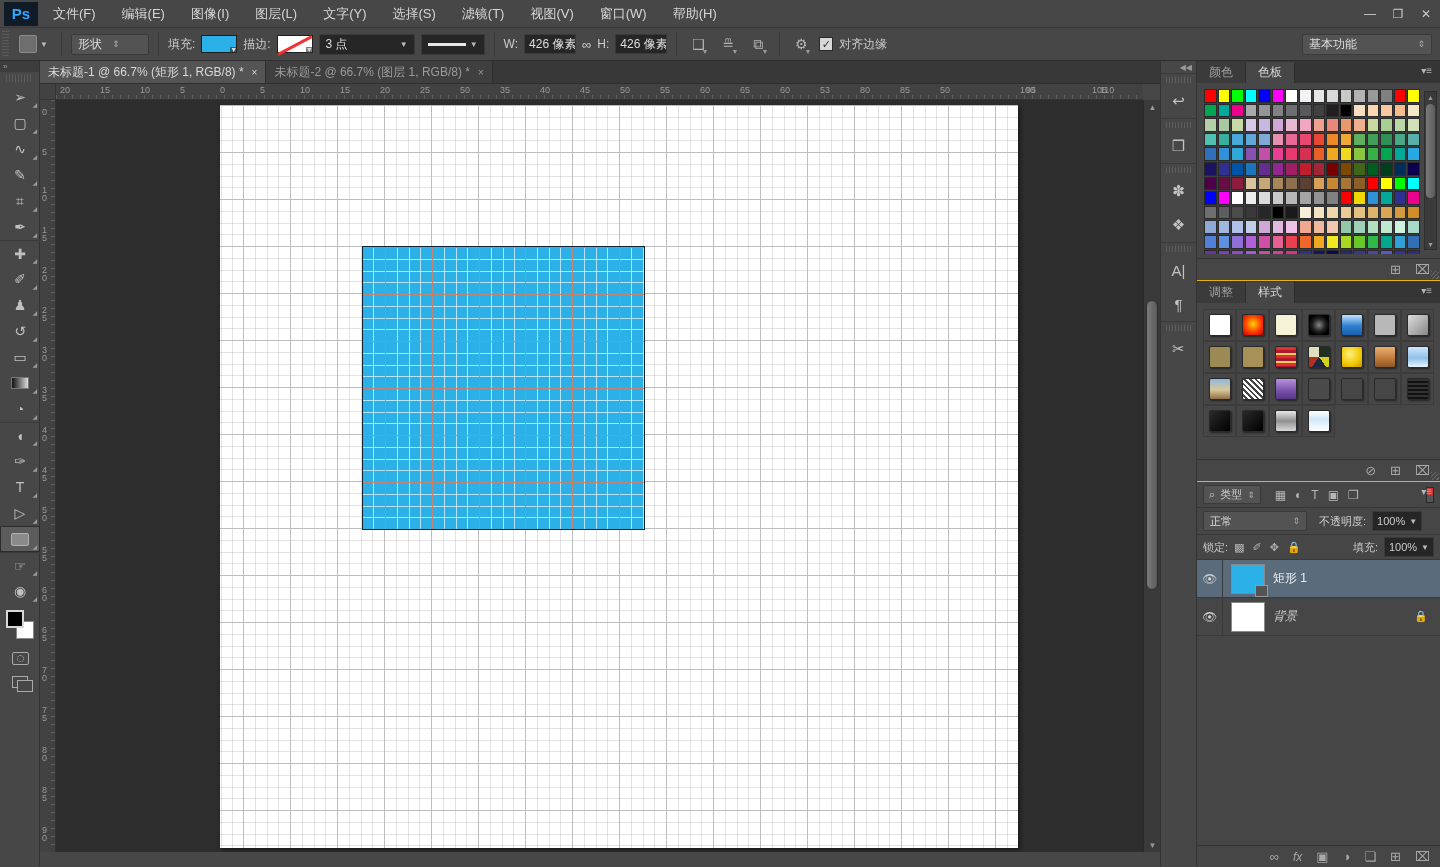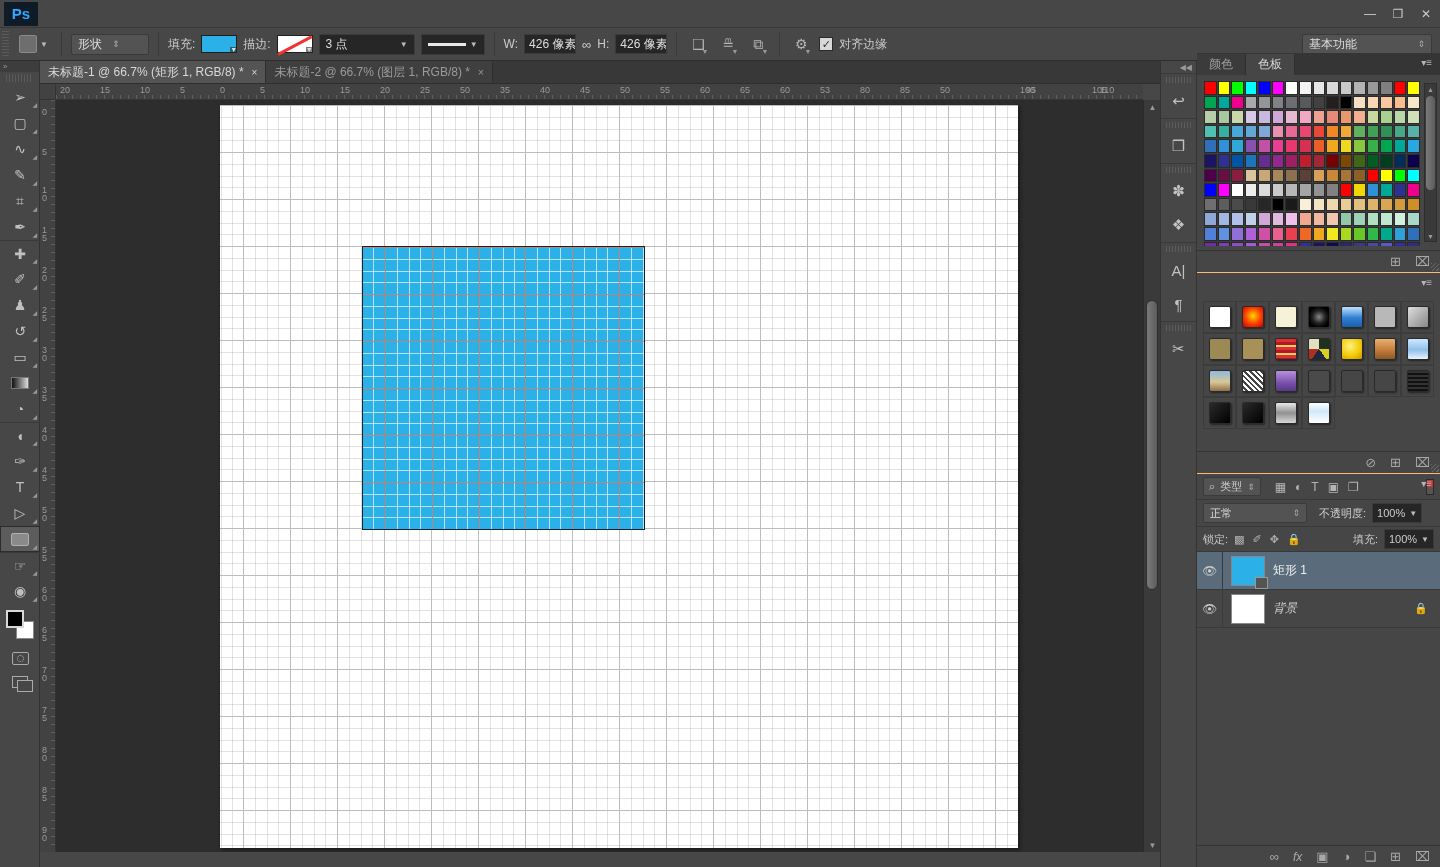--- a/index.html
+++ b/index.html
@@ -102,21 +102,21 @@
   .h-arrow { position:absolute; top:0; height:15px; width:14px; display:flex; align-items:center; justify-content:center; color:#999; font-size:8px; }
 
   
   .dock-strip { position:absolute; left:1160px; top:61px; width:37px; bottom:0; background:#474747; border-left:1px solid #333; border-right:1px solid #333; }
   .strip-head { height:12px; display:flex; justify-content:flex-end; padding-right:4px; color:#999; font-size:8px; align-items:center; }
   .strip-group { border-top:1px solid #3a3a3a; padding-top:2px; }
   .strip-grip { height:6px; margin:1px 5px; background:repeating-linear-gradient(to right,#5c5c5c 0 1px,transparent 1px 3px); }
   .strip-icon { height:34px; display:flex; align-items:center; justify-content:center; color:#c2c2c2; font-size:15px; }
 
   
-  .dock { position:absolute; left:1197px; top:53px; width:243px; bottom:0; background:#fdba74; }
+  .dock { position:absolute; left:1197px; top:61px; width:243px; bottom:0; background:#eab308; }
   .panel { position:absolute; left:0; width:243px; background:#464646; }
   .panel-tabs { height:22px; background:#353535; display:flex; align-items:flex-end; }
   .panel-tab { height:21px; padding:0 12px; display:flex; align-items:center; color:#9e9e9e; background:#3b3b3b; border-right:1px solid #2e2e2e; font-size:12px; }
   .panel-tab.active { background:#464646; color:#d6d6d6; }
   .panel-menu { margin-left:auto; color:#b5b5b5; font-size:10px; padding:0 6px; }
   .panel-foot { position:absolute; left:0; right:0; bottom:0; height:22px; border-top:1px solid #333; display:flex; align-items:center; justify-content:flex-end; gap:14px; padding-right:10px; color:#a8a8a8; font-size:13px; background:#464646; }
   .panel-foot .resize { position:absolute; right:1px; bottom:1px; width:8px; height:8px; background:repeating-linear-gradient(135deg,#6a6a6a 0 1px,transparent 1px 3px); }
 
   .swatch-grid { position:absolute; left:7px; top:28px; right:20px; bottom:26px; overflow:hidden; display:grid; grid-template-columns:repeat(16,1fr); grid-auto-rows:13.6px; gap:1px; background:#3c3c3c; }
   .swatch { border:1px solid #2a2a2a; }
@@ -148,20 +148,33 @@
   .layer-lock { margin-left:auto; margin-right:12px; color:#c8c8c8; font-size:11px; }
   .fx-text { font-style:italic; font-size:12px; }
 </style>
 </head>
 <body>
 
 <div id="app">
 
   <div class="menubar">
     <div class="ps-logo">Ps</div>
+    <div id="menu-items" style="display:flex">
+
+    <div class="menu-item">文件(F)</div>
+        <div class="menu-item">编辑(E)</div>
+        <div class="menu-item">图像(I)</div>
+        <div class="menu-item">图层(L)</div>
+        <div class="menu-item">文字(Y)</div>
+        <div class="menu-item">选择(S)</div>
+        <div class="menu-item">滤镜(T)</div>
+        <div class="menu-item">视图(V)</div>
+        <div class="menu-item">窗口(W)</div>
+        <div class="menu-item">帮助(H)</div>
+      </div>
     <div class="win-controls">
       <div class="win-btn">—</div>
       <div class="win-btn">❐</div>
       <div class="win-btn">✕</div>
     </div>
   </div>
 
   <div class="optionsbar">
     <div class="grip"></div>
     <div class="tool-preset">
@@ -694,20 +707,25 @@
         <div class="ar" style="bottom:0">▼</div>
       </div>
       <div class="panel-foot">
         <span>⊞</span>
         <span>⌧</span>
         <div class="resize"></div>
       </div>
     </div>
 
     <div class="panel" style="top:220px; height:200px">
+      <div class="panel-tabs">
+
+      <div class="panel-tab">调整</div>
+          <div class="panel-tab active">样式</div>
+        </div>
       <div class="panel-menu" style="position:absolute; right:2px; top:4px">▾≡</div>
       <div class="style-grid">
 
       <div class="style-cell">
             <div class="style-thumb" style="background: rgb(255, 255, 255);"></div>
           </div>
           <div class="style-cell">
             <div class="style-thumb" style="background: radial-gradient(circle at 50% 45%, rgb(255, 212, 0) 0%, rgb(255, 60, 0) 55%, rgb(196, 0, 0) 100%);"></div>
           </div>
           <div class="style-cell">

